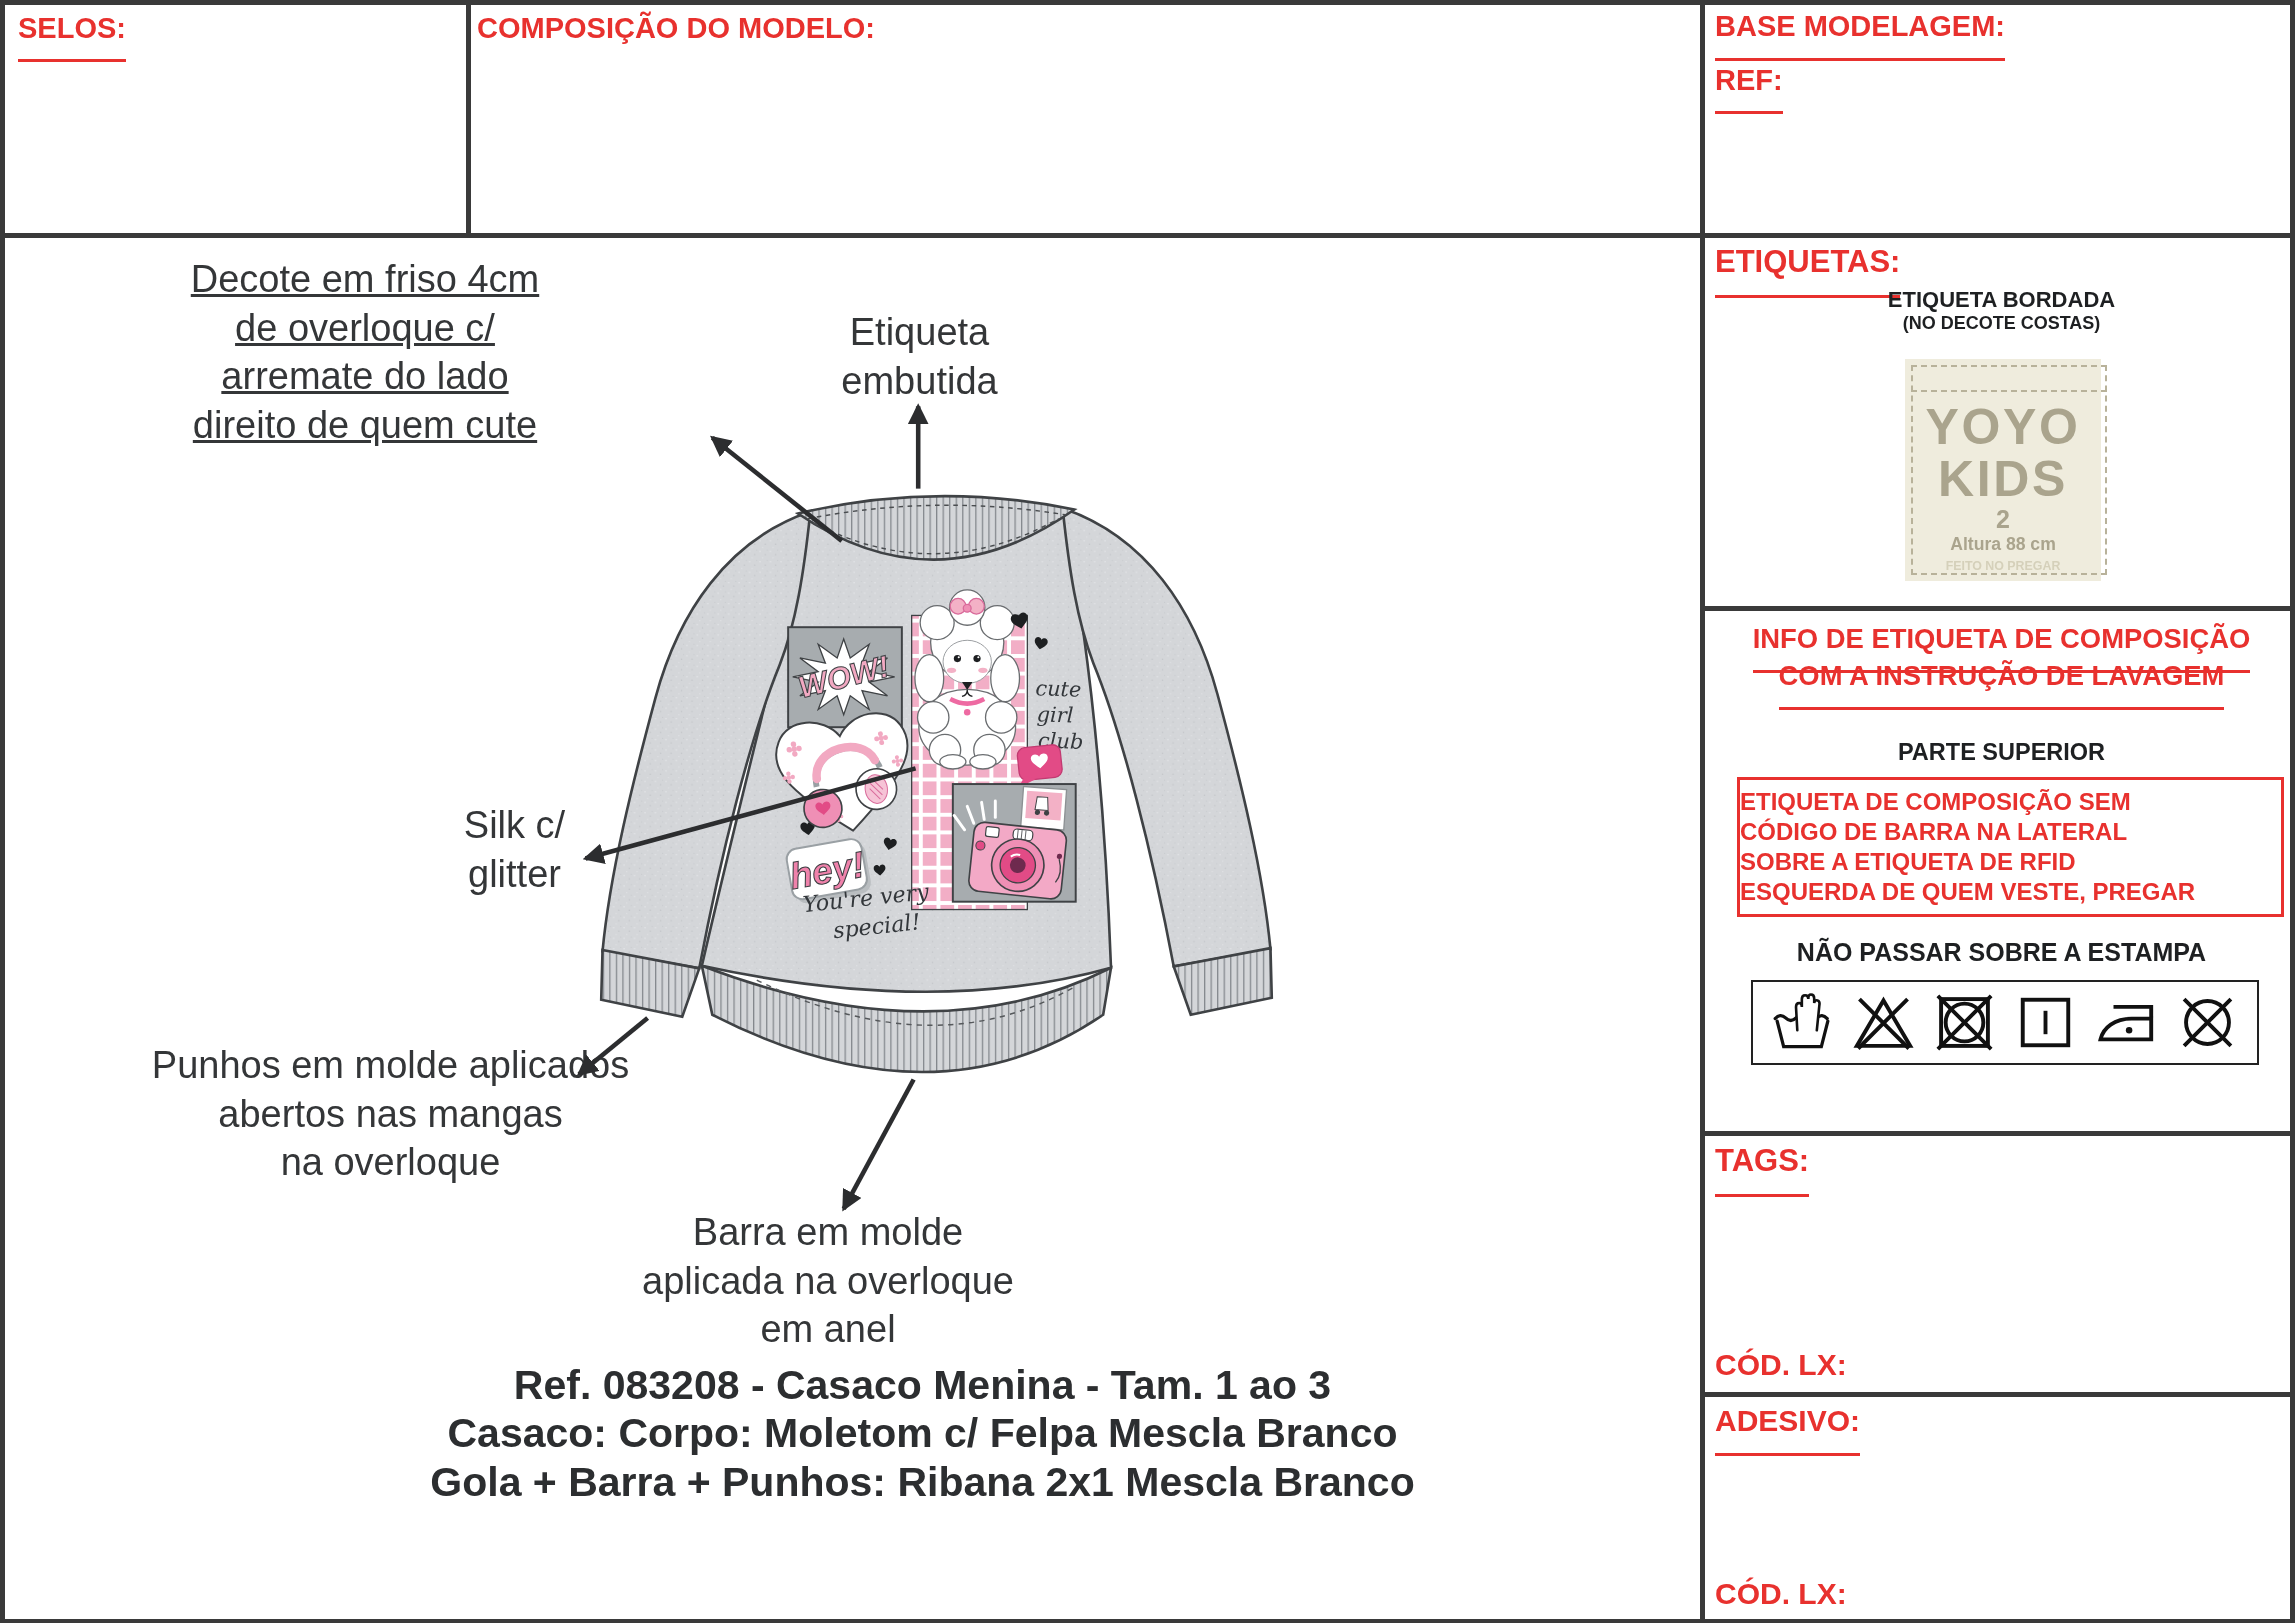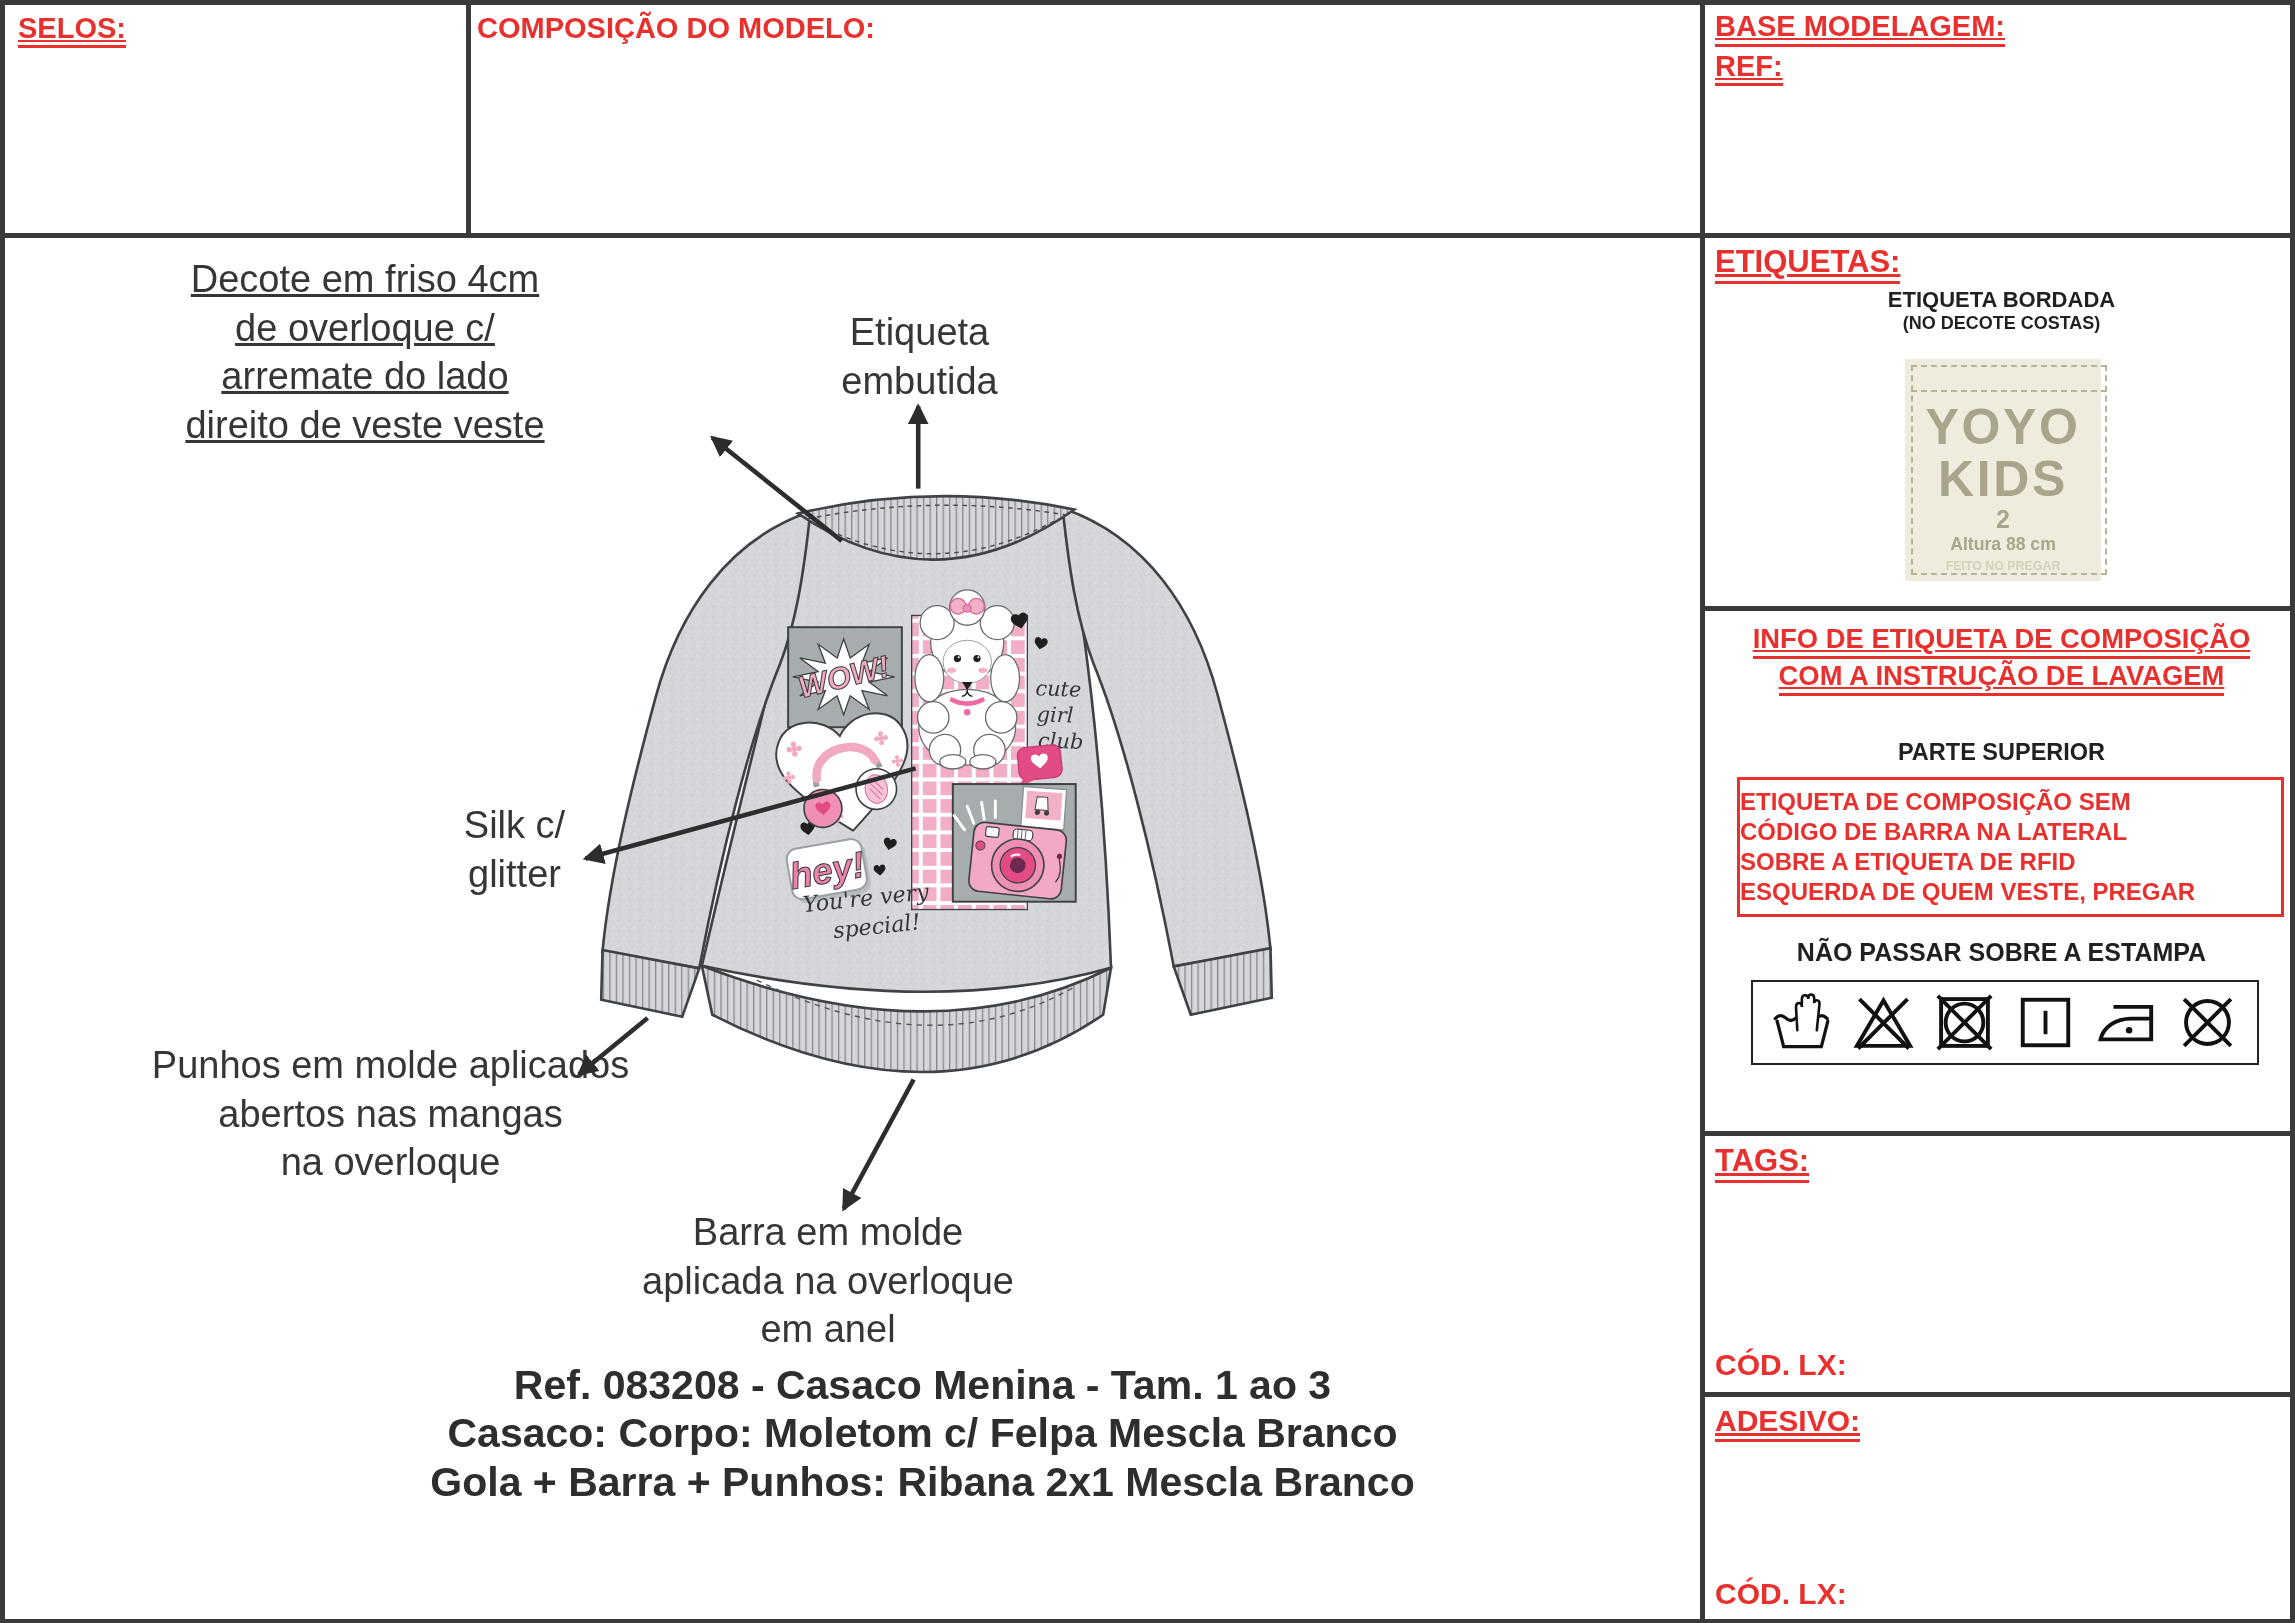--- a/index.html
+++ b/index.html
@@ -13,21 +13,21 @@
     --pinkmid:#ef8fb5;
     --pinkdeep:#e24b86;
     --labelbg:#efecdd;
     --labeltx:#aaa48d;
   }
   *{margin:0;padding:0;box-sizing:border-box;}
   body{width:2295px;height:1624px;background:#fff;font-family:"Liberation Sans",sans-serif;}
   .sheet{position:absolute;left:0;top:0;width:2295px;height:1624px;background:#fff;border:5.2px solid var(--line);overflow:hidden;}
   .hline,.vline{position:absolute;background:var(--line);}
   .red-head{position:absolute;color:var(--red);font-weight:bold;white-space:nowrap;}
-  .red-head .u{display:inline-block;border-bottom:3.9px solid var(--red);padding-bottom:2px;line-height:1.05;text-decoration:underline;}
+  .red-head .u{display:inline-block;border-bottom:3.9px solid var(--red);padding-bottom:16px;line-height:1.05;}
   .nou{display:inline-block;line-height:1.05;}
   .blk{color:#1e2022;font-weight:bold;position:absolute;text-align:center;}
   .ann{position:absolute;color:var(--ink);text-align:center;font-size:38px;line-height:1.28;}
   .refblk{position:absolute;color:#2c2e30;text-align:center;font-weight:bold;font-size:41px;line-height:1.18;}
   .colcenter{left:1703px;width:587px;text-align:center;}
   .redbox{position:absolute;left:1732px;top:772px;width:547px;height:140px;border:3.9px solid var(--red);
           color:var(--red);font-weight:bold;font-size:24px;line-height:1.26;text-align:left;padding-top:6.5px;}
   .carebox{position:absolute;left:1746px;top:975px;width:508px;height:85px;border:2.6px solid #222;
            display:flex;align-items:center;justify-content:space-around;padding:0 9.1px;background:#fff;}
   .careicon{width:65px;height:65px;flex:0 0 auto;}
@@ -148,21 +148,21 @@
     <span class="u">ADESIVO:</span>
   </div>
   <div class="red-head" style="left:1710px;top:1572px;font-size:30px;">
     <span class="nou">CÓD. LX:</span>
   </div>
 
   <div class="ann" style="left:105px;top:250px;width:510px;text-decoration:underline;">
     <div>Decote em friso 4cm</div>
     <div>de overloque c/</div>
     <div>arremate do lado</div>
-    <div>direito de veste veste</div>
+    <div>direito de quem cute</div>
   </div>
   <div class="ann" style="left:771px;top:303px;width:287px;">
     <div>Etiqueta</div>
     <div>embutida</div>
   </div>
   <div class="ann" style="left:366px;top:796px;width:287px;">
     <div>Silk c/</div>
     <div>glitter</div>
   </div>
   <div class="ann" style="left:111px;top:1036px;width:549px;">

